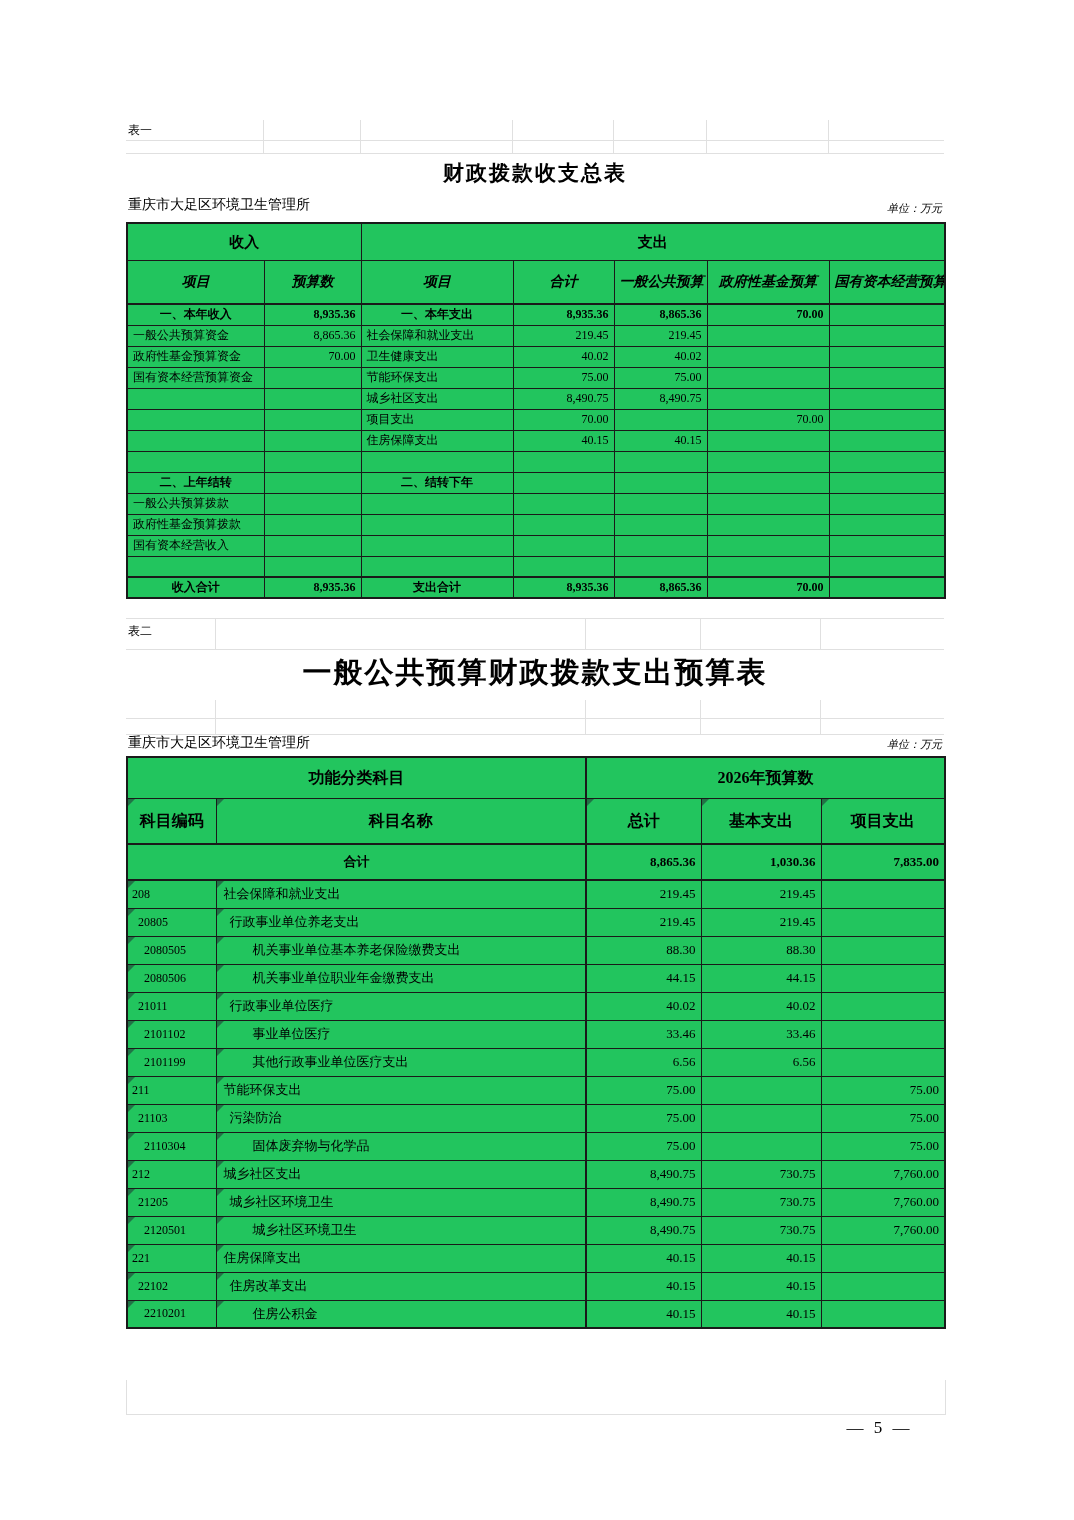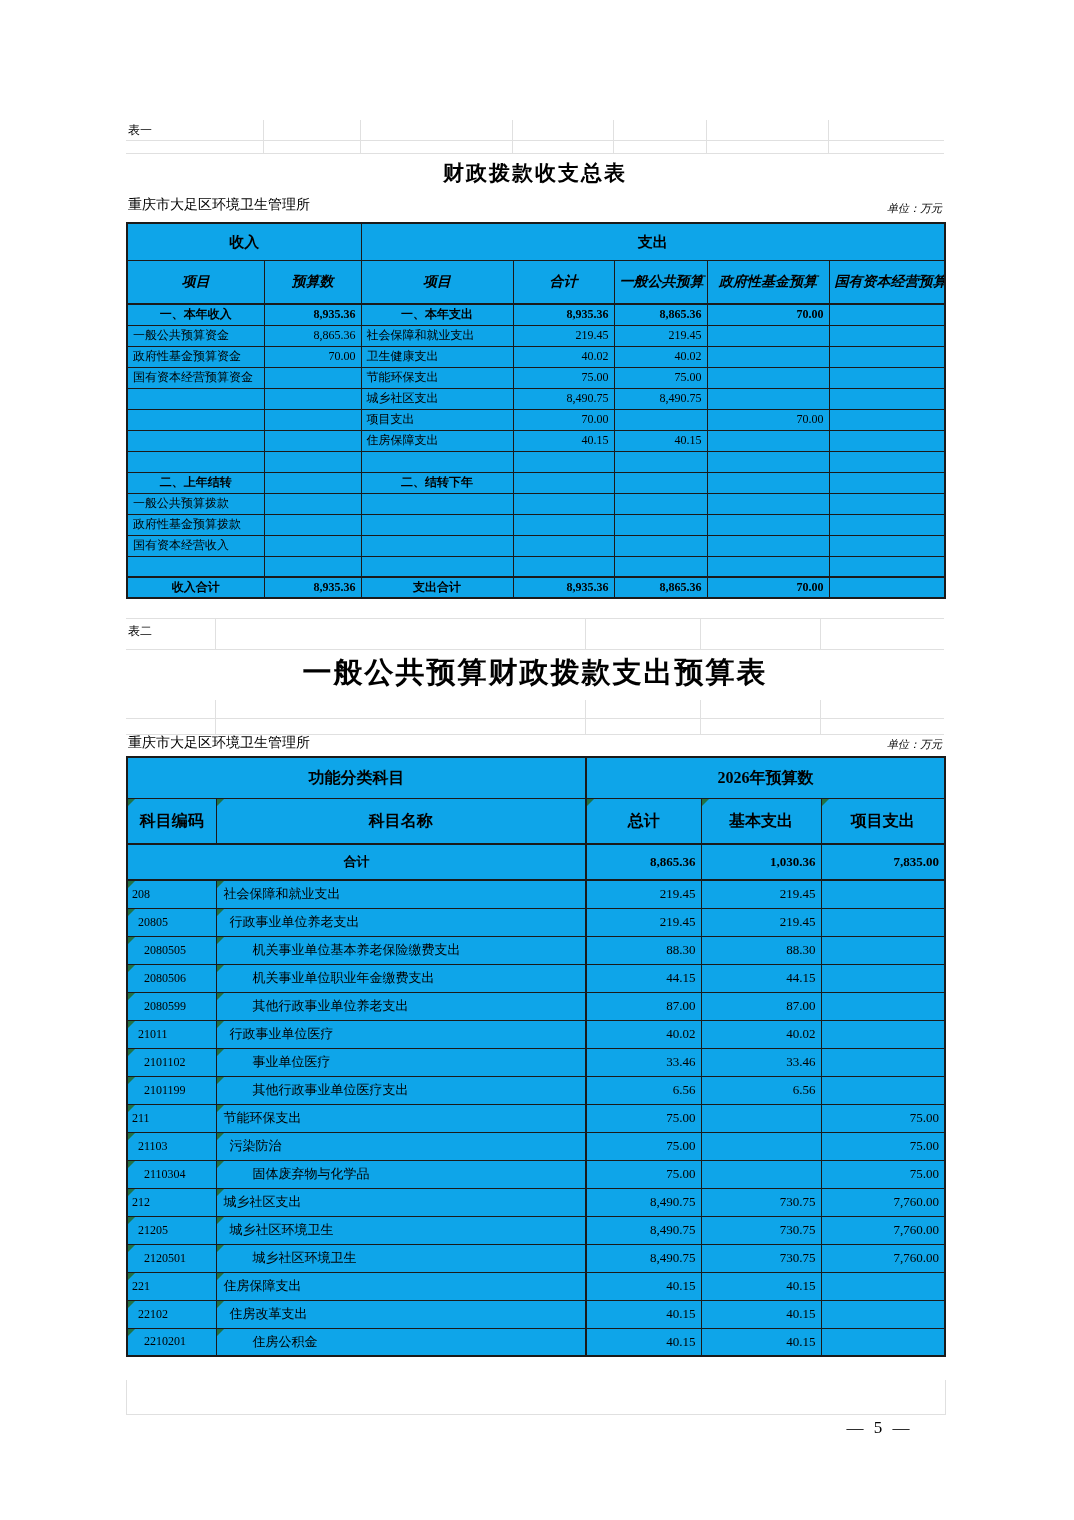--- a/index.html
+++ b/index.html
@@ -16,21 +16,21 @@
   .fgrid.topline{border-top:1px solid var(--fg);}
   .fv{position:absolute;top:0;bottom:0;width:1px;background:var(--fg);}
   
   .tag{font-size:12px;line-height:18px;}
   
   .t-title{font-family:"Liberation Sans","DejaVu Sans",sans-serif;font-weight:bold;
            text-align:center;letter-spacing:2px;}
   .org{font-size:14px;}
   .unit{font-size:11px;font-style:italic;}
   
-  table{border-collapse:collapse;table-layout:fixed;position:absolute;background:#0ea5e9;}
+  table{border-collapse:collapse;table-layout:fixed;position:absolute;background:#22c55e;}
   #t1,#t2{left:126px;width:818px;border:2px solid var(--b);}
   #t1{top:222px;}
   #t2{top:756px;}
   th,td{border:1px solid var(--b);overflow:hidden;white-space:nowrap;
         padding:0 5px;font-weight:normal;position:relative;}
   thead th{text-align:center;font-weight:bold;}
   
   #t1 thead tr.h1 th{height:36px;font-size:15px;}
   #t1 thead tr.h2 th{height:42px;font-size:14px;border-bottom:2px solid var(--b);font-style:italic;}
   #t1 tbody tr{height:21px;}
@@ -327,27 +327,20 @@
         <td class="num"></td>
       </tr>
       <tr class="item">
         <td class="lbl code pl3">2080506<span class="tri"></span></td>
         <td class="lbl npl3">机关事业单位职业年金缴费支出<span class="tri"></span></td>
         <td class="num thickL">44.15</td>
         <td class="num">44.15</td>
         <td class="num"></td>
       </tr>
       <tr class="item">
-        <td class="lbl code pl3">2080599<span class="tri"></span></td>
-        <td class="lbl npl3">其他行政事业单位养老支出<span class="tri"></span></td>
-        <td class="num thickL">87.00</td>
-        <td class="num">87.00</td>
-        <td class="num"></td>
-      </tr>
-      <tr class="item">
         <td class="lbl code pl2">21011<span class="tri"></span></td>
         <td class="lbl npl2">行政事业单位医疗<span class="tri"></span></td>
         <td class="num thickL">40.02</td>
         <td class="num">40.02</td>
         <td class="num"></td>
       </tr>
       <tr class="item">
         <td class="lbl code pl3">2101102<span class="tri"></span></td>
         <td class="lbl npl3">事业单位医疗<span class="tri"></span></td>
         <td class="num thickL">33.46</td>

